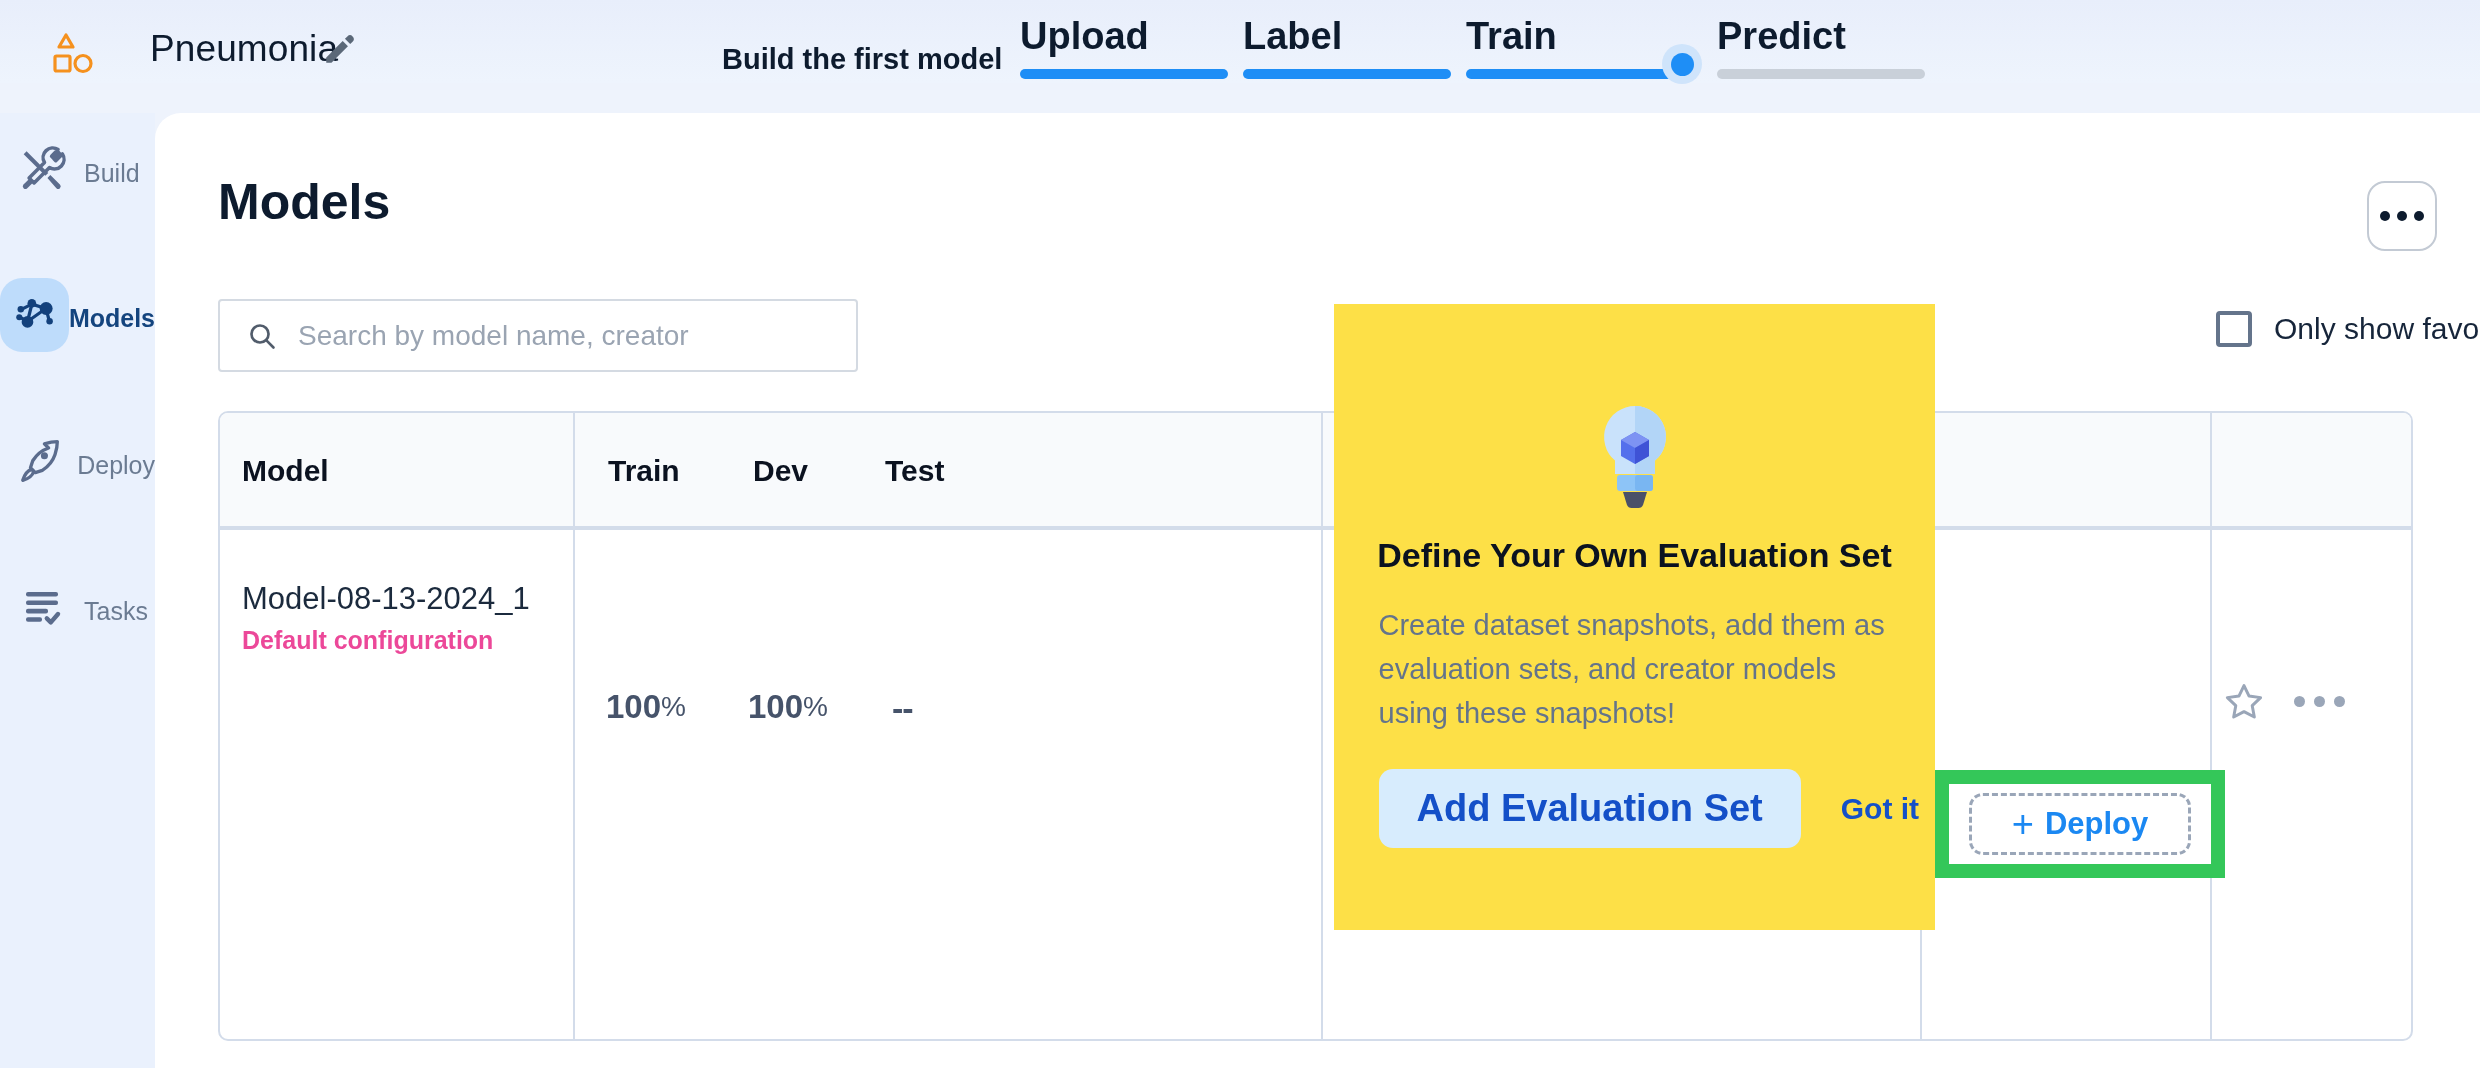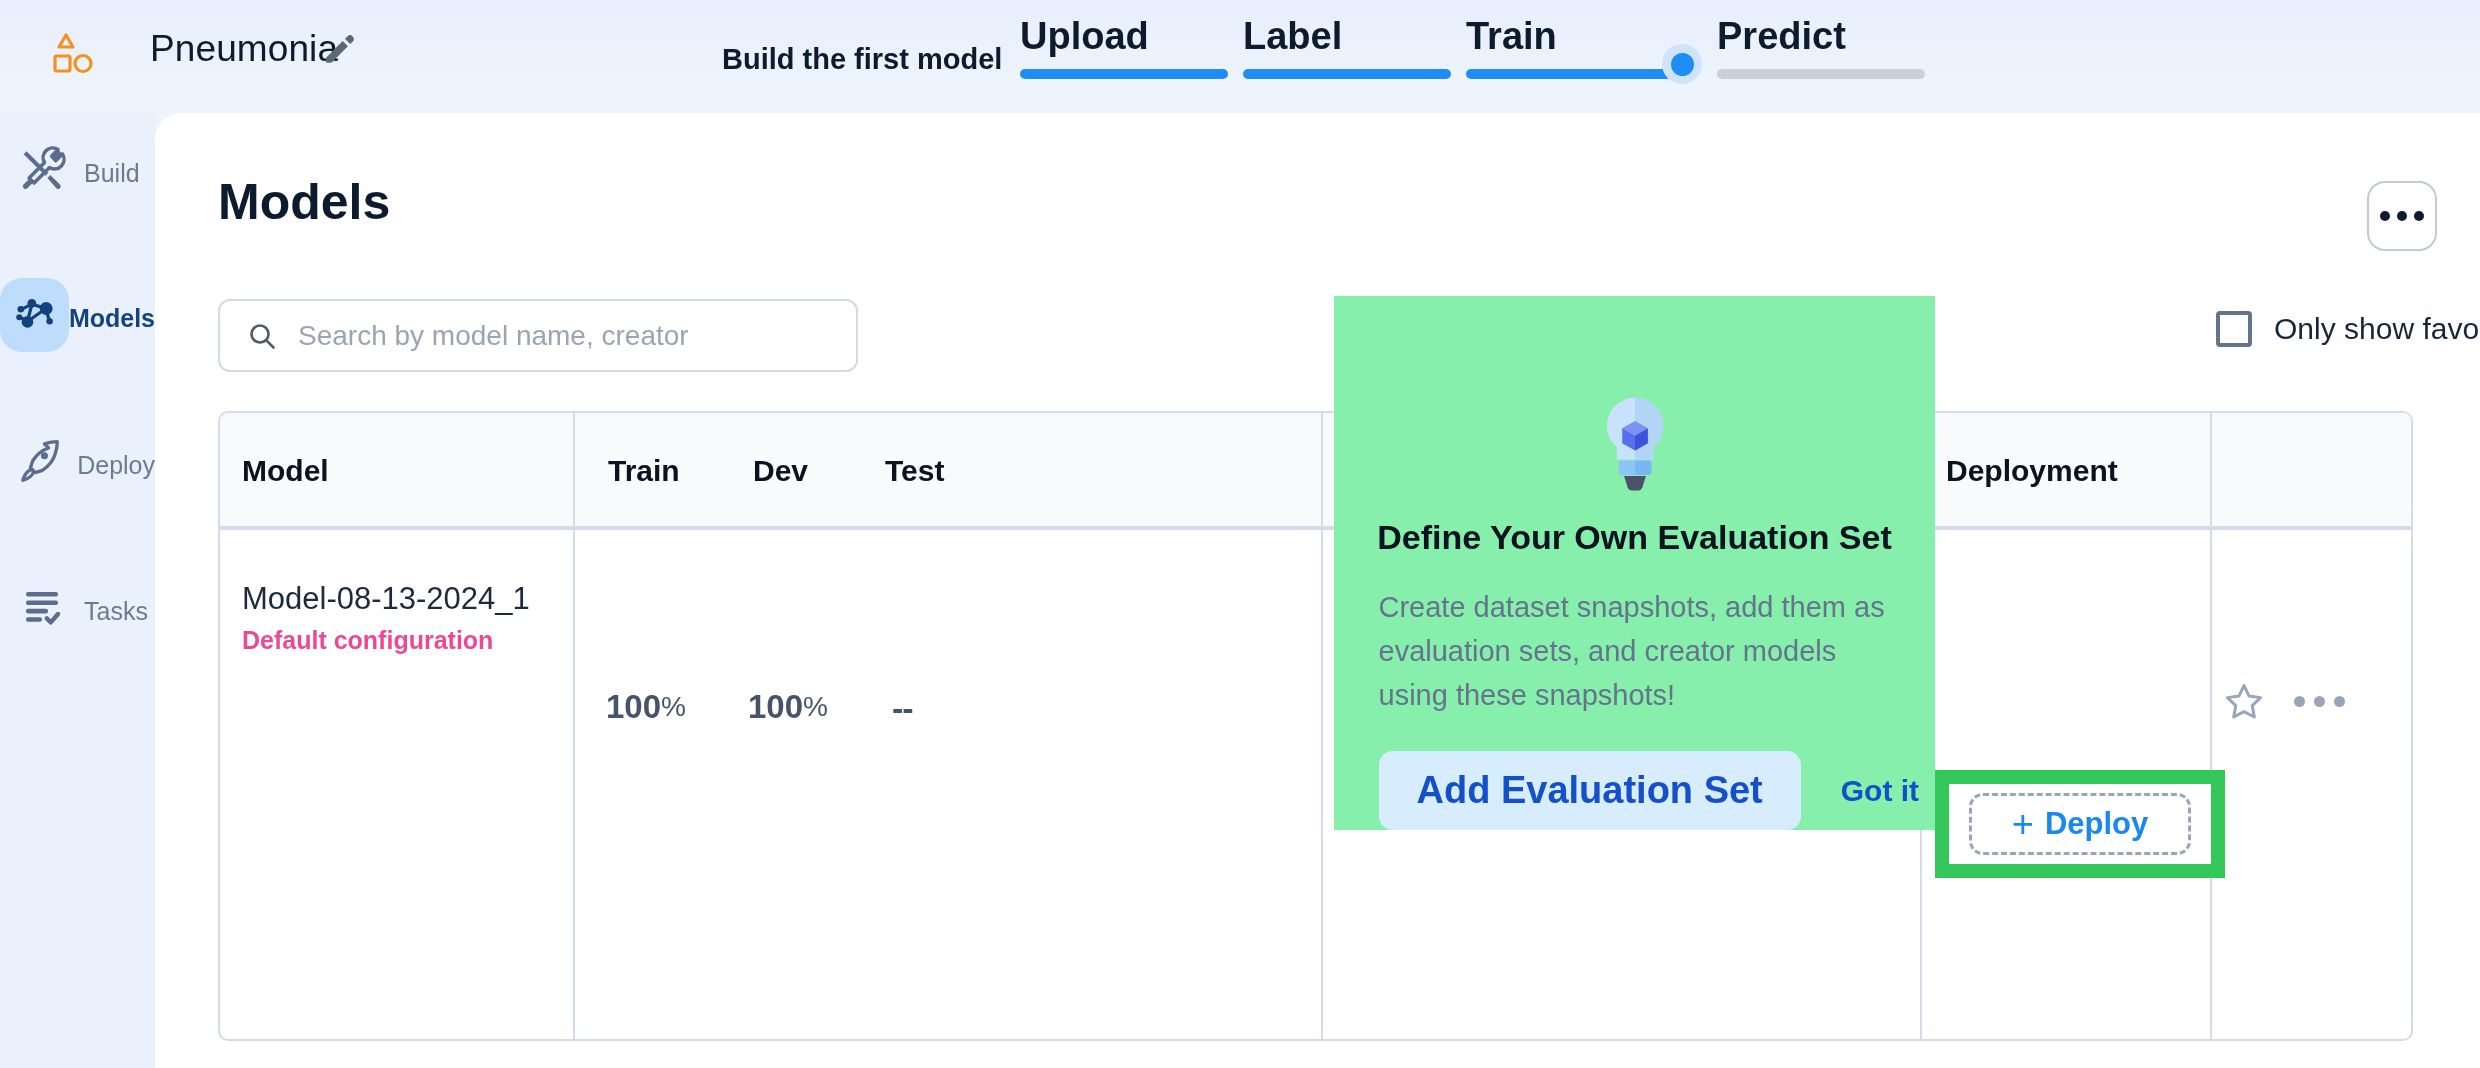--- a/index.html
+++ b/index.html
@@ -76,21 +76,21 @@
     width: 70px; height: 70px; border-radius: 18px;
     border: 2px solid #c3cad4; background: #fff;
     display: flex; align-items: center; justify-content: center; gap: 7px;
     cursor: pointer;
   }
   .kebab-btn i { width: 10px; height: 10px; border-radius: 50%; background: #0d1b2e; display:block; }
 
   .search-box {
     position: absolute; left: 63px; top: 186px;
     width: 640px; height: 73px;
-    border: 2px solid #d4dae2; border-radius: 12px;
+    border: 2px solid #d4dae2; border-radius: 4px;
     display: flex; align-items: center; padding-left: 26px; gap: 20px;
     background: #fff; cursor: text;
   }
   .search-ph { font-size: 28px; color: #9aa4b2; }
 
   .fav-wrap {
     position: absolute; left: 2061px; top: 198px;
     display: flex; align-items: center; gap: 22px; cursor: pointer;
   }
   .fav-box { width: 36px; height: 36px; border: 4px solid #64748b; border-radius: 4px; background:#fff; }
@@ -118,23 +118,23 @@
   .metric { font-size: 33px; font-weight: 700; color: #46536a; }
   .metric .pct { font-weight: 400; font-size: 28px; }
   .dash { font-size: 34px; font-weight: 700; color: #46536a; letter-spacing: -1px; }
 
   .star-icon { cursor: pointer; }
   .row-kebab { display: flex; align-items: center; gap: 9px; cursor: pointer; }
   .row-kebab i { width: 11px; height: 11px; border-radius: 50%; background: #9aa6b8; display:block; }
 
   
   .popover {
-    position: absolute; left: 1334px; top: 296px;
-    width: 601px; height: 534px;
-    background: #86efac;
+    position: absolute; left: 1334px; top: 304px;
+    width: 601px; height: 626px;
+    background: #fde047;
     display: flex; flex-direction: column; align-items: center;
     z-index: 6;
   }
   .pop-icon { margin-top: 98px; }
   .pop-title {
     margin-top: 22px; font-size: 34px; font-weight: 700; color: #0b1220;
     text-align: center; white-space: nowrap;
   }
   .pop-body {
     margin-top: 28px; width: 512px;
@@ -308,21 +308,20 @@
 
       <div class="vline" style="left:353px;"></div>
       <div class="vline" style="left:1101px;"></div>
       <div class="vline" style="left:1700px;"></div>
       <div class="vline" style="left:1990px;"></div>
 
       <div class="th" style="left:22px;">Model</div>
       <div class="th" style="left:388px;">Train</div>
       <div class="th" style="left:533px;">Dev</div>
       <div class="th" style="left:665px;">Test</div>
-      <div class="th" style="left:1726px;">Deployment</div>
 
       <div class="cell" style="left:22px; top:168px; flex-direction:column; align-items:flex-start;">
         <div class="model-name">Model-08-13-2024_1</div>
         <div class="model-sub">Default configuration</div>
       </div>
 
       <div class="cell metric" style="left:386px; top:275px;">
         <span>100</span>
           <span class="pct">%</span>
       </div>

